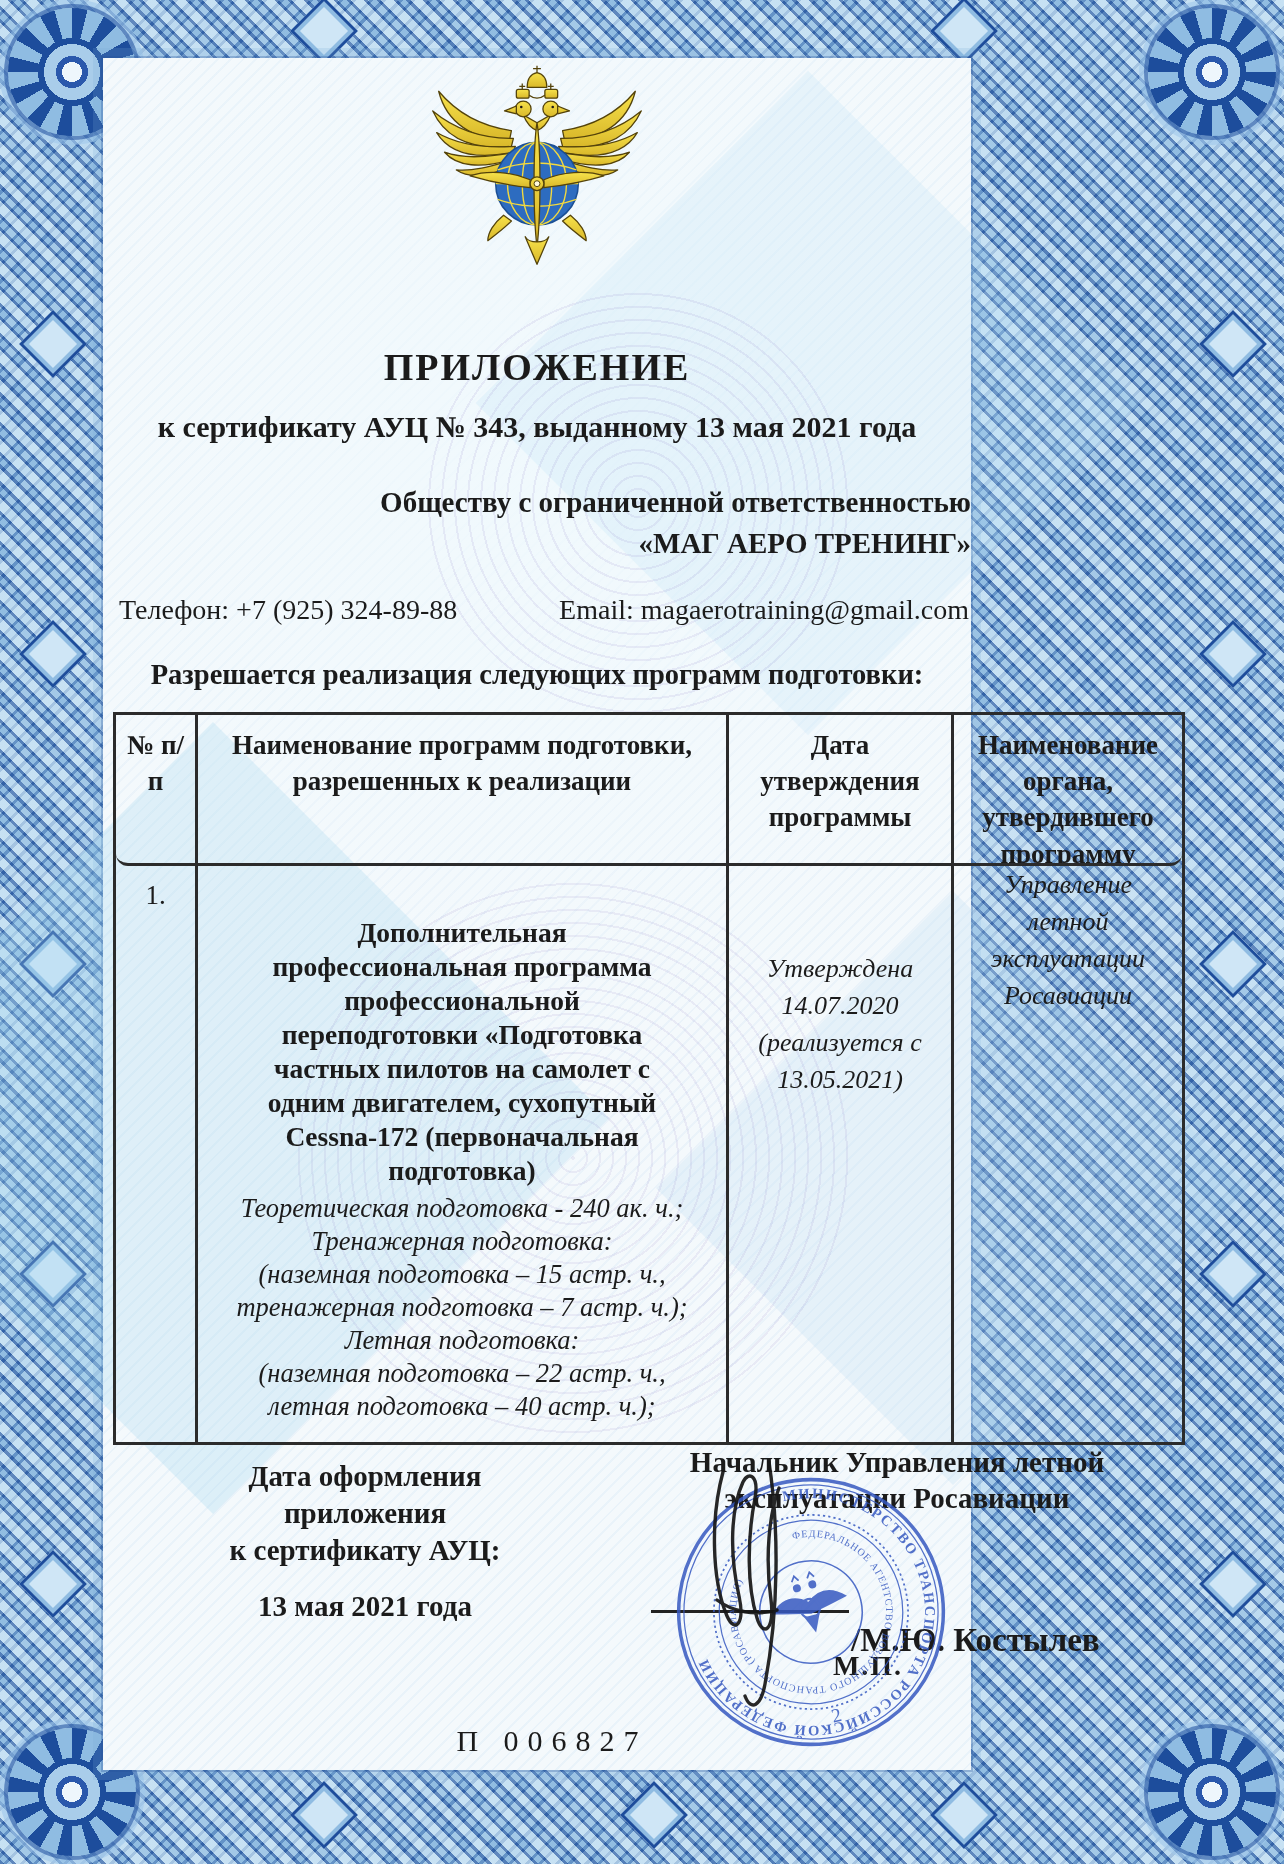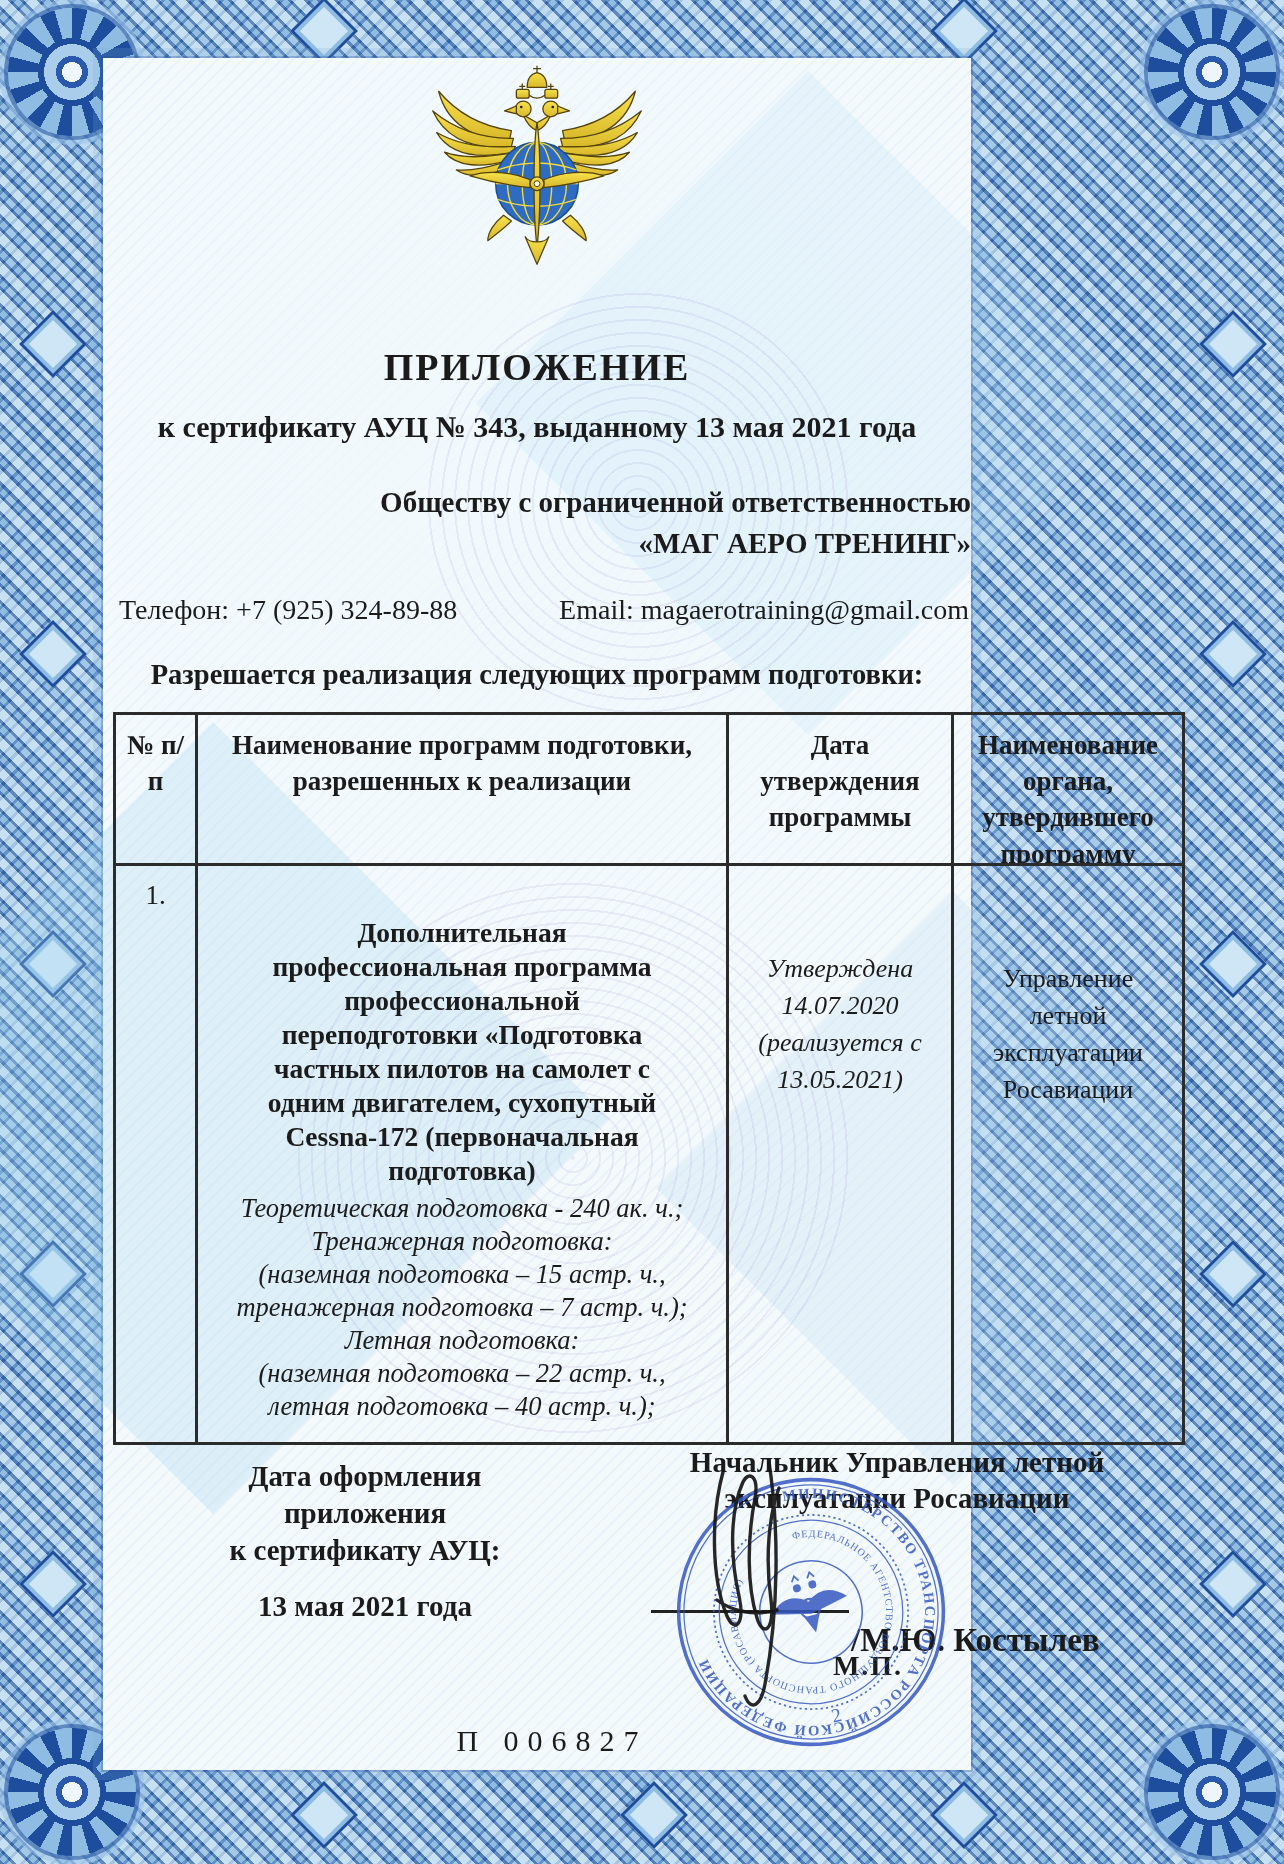--- a/index.html
+++ b/index.html
@@ -40,33 +40,33 @@
   .wm-r1{left:190px;top:820px;width:560px;height:560px;}
   .wm-r2{left:320px;top:230px;width:430px;height:430px;}
   .emblem{position:absolute;left:50%;top:-6px;transform:translateX(-50%);width:236px;height:226px;}
   .title{position:absolute;left:0;right:0;top:287px;text-align:center;font-size:38px;font-weight:bold;letter-spacing:2px;}
   .subtitle{position:absolute;left:0;right:0;top:352px;text-align:center;font-size:30px;font-weight:bold;}
   .recipient{position:absolute;left:0;right:0;top:424px;text-align:right;font-size:29px;font-weight:bold;line-height:41px;}
   .contacts{position:absolute;left:16px;right:2px;top:536px;display:flex;justify-content:space-between;font-size:28px;}
   .permission{position:absolute;left:0;right:0;top:601px;text-align:center;font-size:28.5px;font-weight:bold;}
   .cert-table{position:absolute;left:10px;top:654px;width:1072px;border:3px solid #2b2b2b;box-sizing:border-box;background:rgba(255,255,255,.06);}
   .tr{display:grid;grid-template-columns:82px 531px 225px 1fr;}
-  .tr-head{height:148px;border-bottom:3px solid #2b2b2b;}
+  .tr-head{height:148px;border-bottom:3px solid #2b2b2b;border-radius:12px;}
   .tr-body{height:576px;}
   .td{border-right:3px solid #2b2b2b;padding:0 6px;box-sizing:border-box;overflow:hidden;}
   .td:last-child{border-right:none;}
   .tr-head .td{padding-top:12px;text-align:center;font-size:27px;font-weight:600;line-height:1.34;}
   .tr-body .td{text-align:center;}
   .num-cell{padding-top:14px;font-size:27px;}
   .prog-cell{padding-top:50px;}
   .prog-bold div{font-size:27.5px;font-weight:bold;line-height:34px;}
   .prog-italic{margin-top:4px;}
   .prog-italic div{font-size:26.5px;font-style:italic;line-height:33px;}
   .date-cell{padding-top:84px;font-size:26px;font-style:italic;line-height:37px;}
-  .org-cell{padding-top:94px;font-size:26px;line-height:37px;}
+  .org-cell{font-size:26px;font-style:italic;line-height:37px;}
   .date-block{position:absolute;left:52px;top:1388px;width:420px;text-align:center;font-size:29px;font-weight:bold;line-height:37px;margin-top:12px;}
   .date-value{position:absolute;left:52px;top:1532px;width:420px;text-align:center;font-size:29px;font-weight:bold;}
   .signer-title{position:absolute;left:520px;top:1386px;width:548px;text-align:center;font-size:29px;font-weight:bold;line-height:36px;}
   .sig-line{position:absolute;left:548px;top:1514px;width:198px;height:38px;border-bottom:3px solid #222;}
   .signer-name{position:absolute;left:748px;top:1564px;font-size:33px;font-weight:bold;white-space:nowrap;}
   .seal-mark{position:absolute;left:700px;top:1592px;width:130px;text-align:center;font-size:28px;font-weight:bold;letter-spacing:2px;}
   .form-number{position:absolute;left:30px;right:0;top:1666px;text-align:center;font-size:30px;letter-spacing:9px;}
   .stamp{position:absolute;left:558px;top:1404px;width:300px;height:300px;opacity:.85;transform:rotate(-14deg);z-index:5;}
   .signature{position:absolute;left:578px;top:1392px;width:215px;height:285px;z-index:6;}
 </style>

